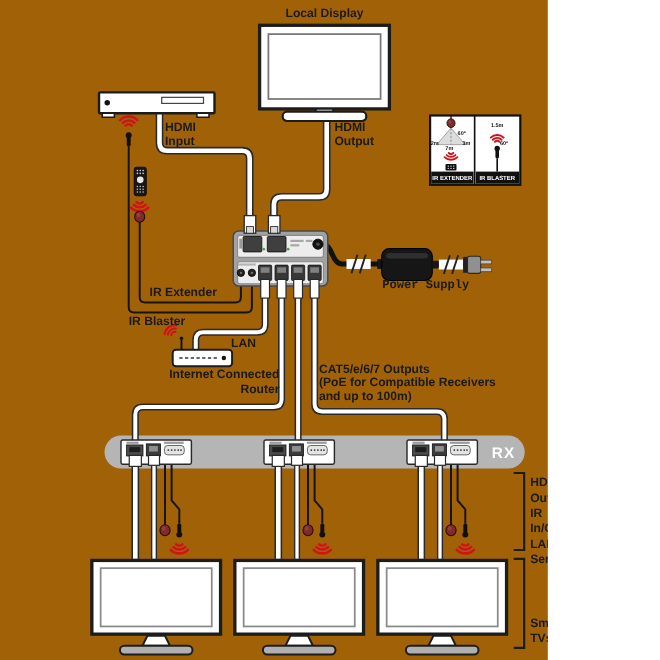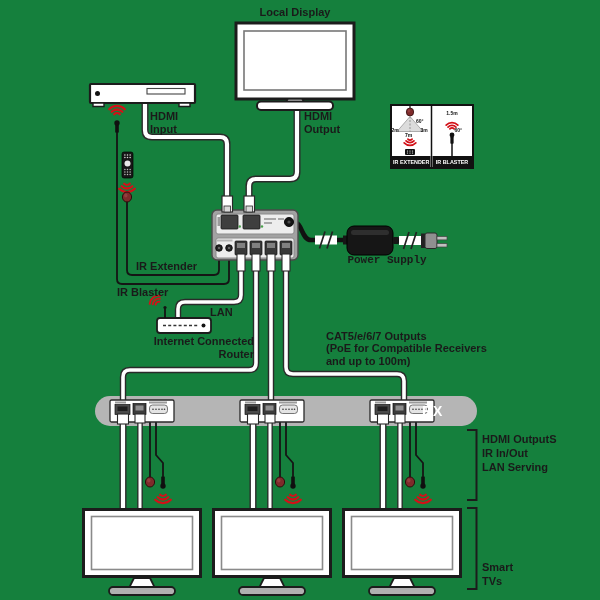--- a/index.html
+++ b/index.html
@@ -1,23 +1,23 @@
 <!DOCTYPE html>
 <html><head>
 <meta charset="utf-8">
 <style>
   html,body{margin:0;padding:0;background:#fff;}
-  #stage{position:relative;width:600px;height:600px;background:#15803d;overflow:hidden;
+  #stage{position:relative;width:498px;height:600px;background:#a16207;overflow:hidden;
          font-family:"Liberation Sans","DejaVu Sans",sans-serif;}
   #scene{position:absolute;left:0;top:0;}
   .lbl{position:absolute;font-weight:bold;color:#1a1a1a;font-size:11px;line-height:1.18;
        white-space:pre-line;}
   .lbl.center{text-align:center;}
   #lbl-rx{color:#fff;font-size:14px;letter-spacing:1px;line-height:1;}
-  #lbl-cat{line-height:1.12;padding-left:36px;}
+  #lbl-cat{line-height:1.12;}
   #lbl-outputs,#lbl-smarttvs{line-height:1.28;}
   svg .cable-d{stroke:#2a2a2a;fill:none;}
   svg .cable-w{stroke:#ffffff;fill:none;}
   svg .thin{stroke:#151515;stroke-width:1.8;fill:none;}
   svg text{font-family:"Liberation Sans","DejaVu Sans",sans-serif;font-weight:bold;}
 </style>
 </head>
 <body>
 
 <div id="stage">
@@ -262,19 +262,19 @@
 Output</div>
 <div class="lbl" style="left:136px;top:260px;">IR Extender</div>
 <div class="lbl" style="left:117px;top:286px;">IR Blaster</div>
 <div class="lbl" style="left:210px;top:306px;">LAN</div>
 <div class="lbl center" style="left:114px;top:335px;width:140px;text-align:right;">Internet Connected
 Router</div>
 <div class="lbl center" style="left:332px;top:254px;width:110px;font-family:Liberation Mono, monospace;">Power Supply</div>
 <div class="lbl" id="lbl-cat" style="left:290px;top:330px;">CAT5/e/6/7 Outputs
 (PoE for Compatible Receivers
 and up to 100m)</div>
-<div class="lbl" id="lbl-rx" style="left:422px;top:404px;">RX</div>
+<div class="lbl" id="lbl-rx" style="left:447px;top:404px;">RX</div>
 <div class="lbl" id="lbl-outputs" style="left:482px;top:432px;">HDMI OutputS
 IR In/Out
 LAN Serving</div>
 <div class="lbl" id="lbl-smarttvs" style="left:482px;top:560px;">Smart
 TVs</div>
 </div>
 
 </body></html>

